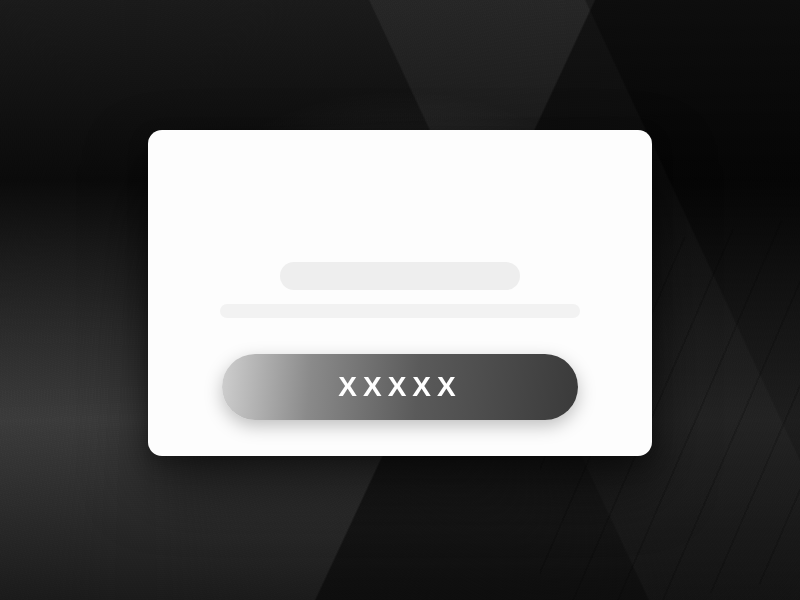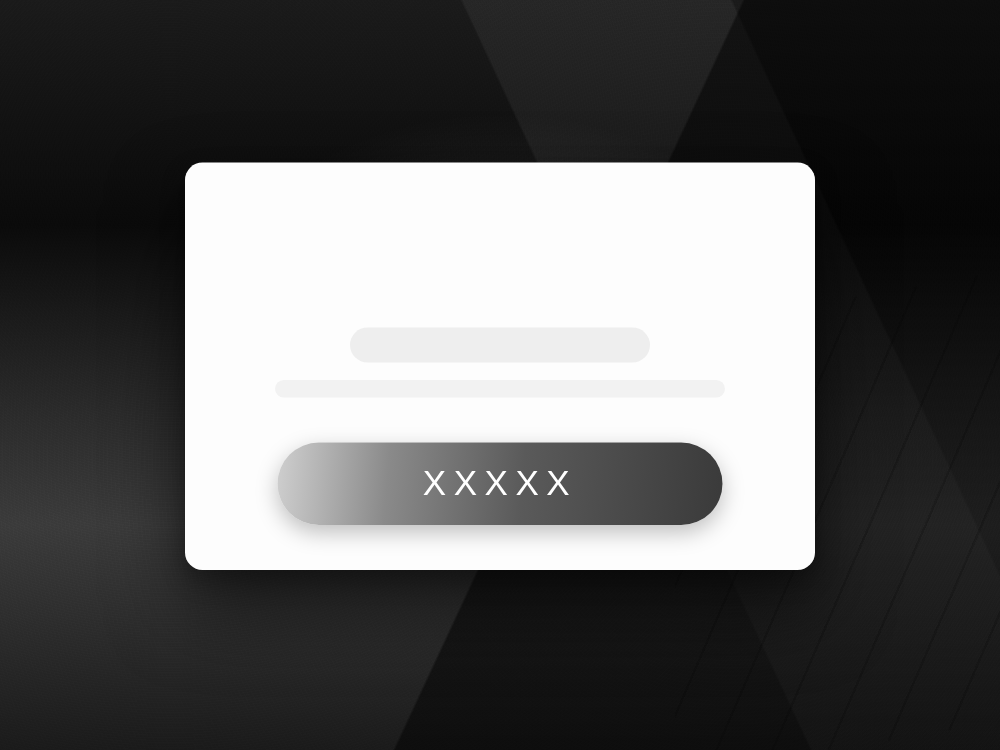--- a/index.html
+++ b/index.html
@@ -76,21 +76,21 @@
       margin-bottom: 22px;
     }
     .action-button {
       width: 356px;
       height: 66px;
       border: none;
       border-radius: 40px;
       background: linear-gradient(95deg, #cfcfcf 0%, #8a8a8a 25%, #5a5a5a 55%, #3a3a3a 100%);
       color: #ffffff;
       font-size: 28px;
-      font-weight: 400;
+      font-weight: 700;
       letter-spacing: 6px;
       cursor: pointer;
       box-shadow: 0 6px 18px rgba(0,0,0,0.25);
     }
   </style>
 </head>
 <body>
 
 <div class="background">
   <div class="lines"></div>

